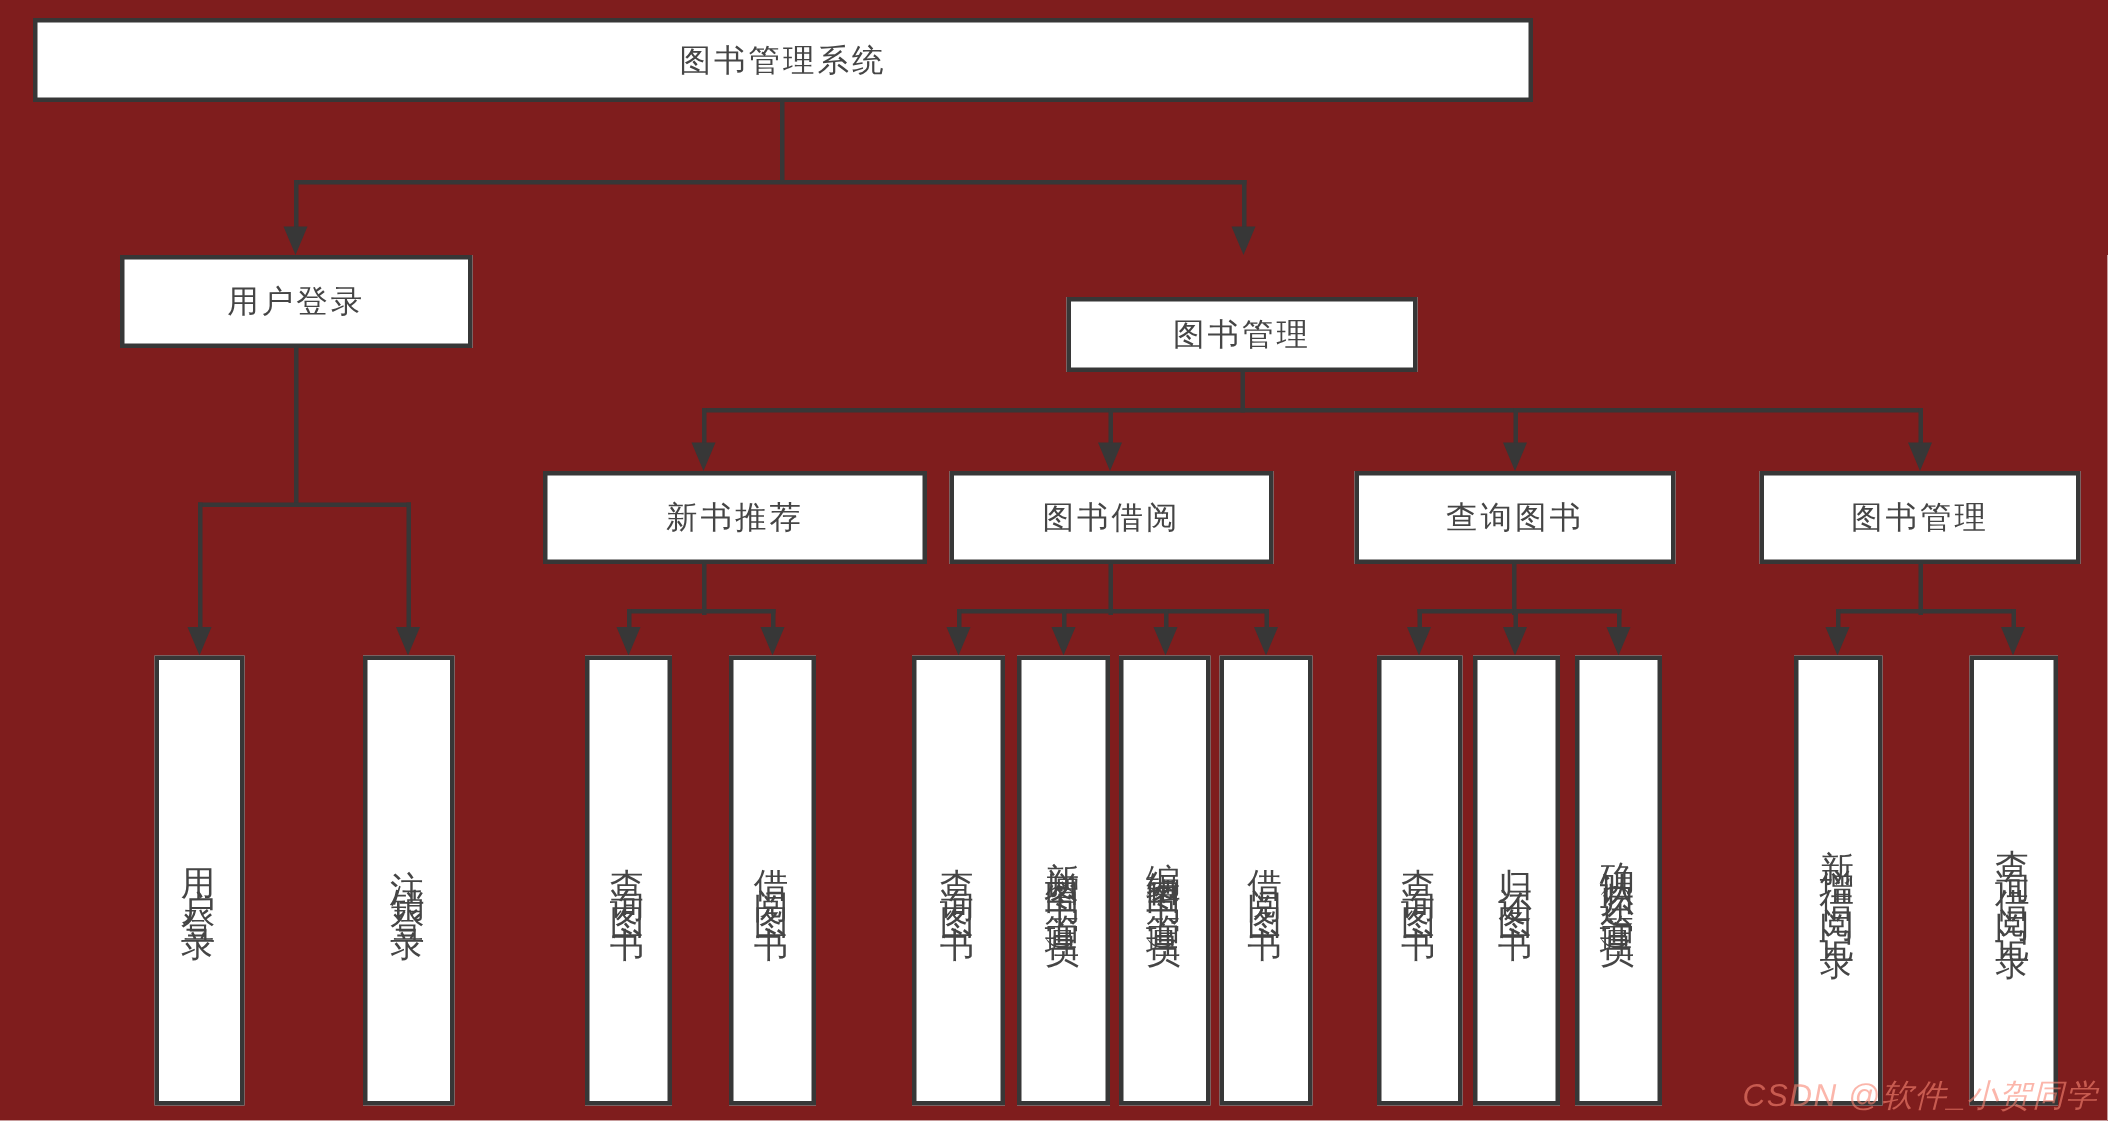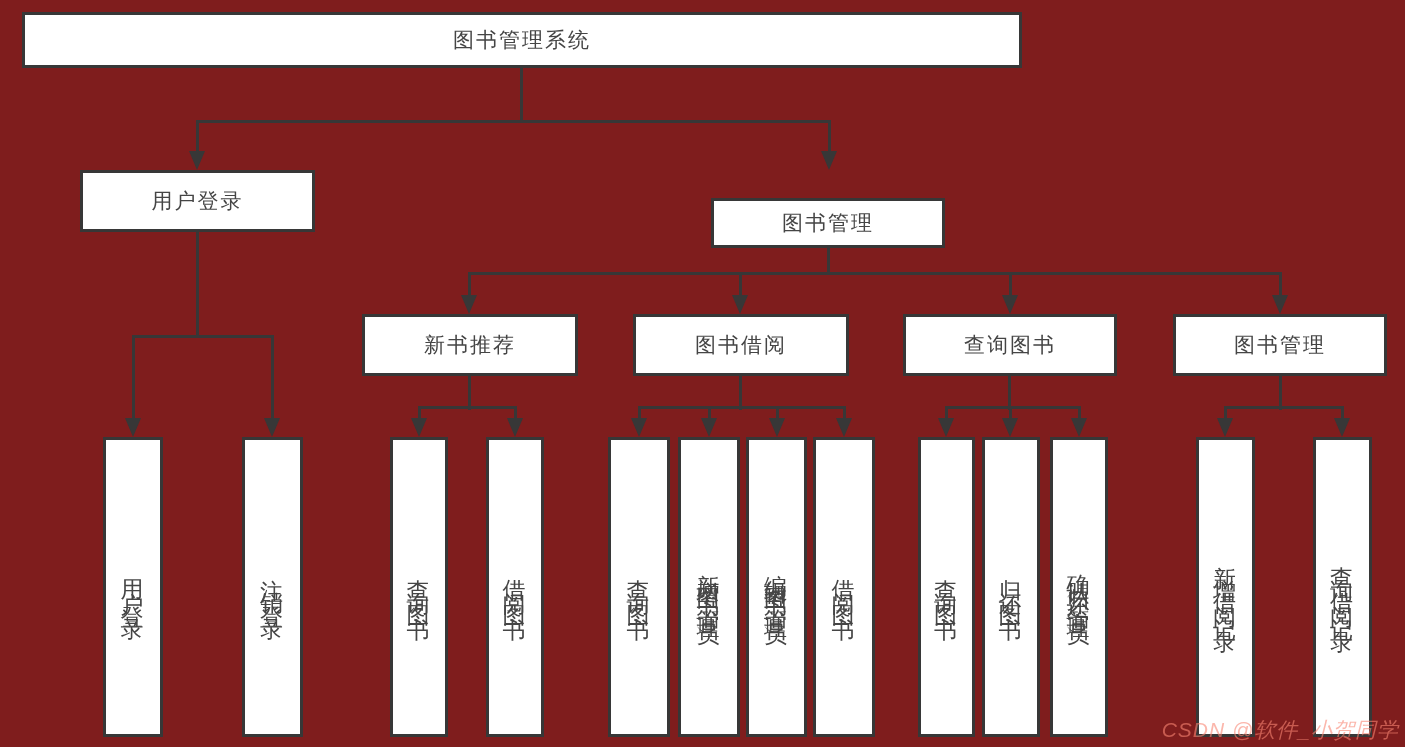--- a/index.html
+++ b/index.html
@@ -85,21 +85,21 @@
   <div class="hline" style="left:468px;top:272px;width:814px;"></div>
   <div class="vline" style="left:468px;top:272px;height:26px;"></div>
   <div class="arrow" style="left:461px;top:295px;"></div>
   <div class="vline" style="left:739px;top:272px;height:26px;"></div>
   <div class="arrow" style="left:732px;top:295px;"></div>
   <div class="vline" style="left:1009px;top:272px;height:26px;"></div>
   <div class="arrow" style="left:1002px;top:295px;"></div>
   <div class="vline" style="left:1279px;top:272px;height:26px;"></div>
   <div class="arrow" style="left:1272px;top:295px;"></div>
 
-  <div class="box" style="left:362px;top:314px;width:216px;height:62px;">
+  <div class="box" style="left:362px;top:314px;width:256px;height:62px;">
     <span class="hlabel">新书推荐</span>
   </div>
   <div class="box" style="left:633px;top:314px;width:216px;height:62px;">
     <span class="hlabel">图书借阅</span>
   </div>
   <div class="box" style="left:903px;top:314px;width:214px;height:62px;">
     <span class="hlabel">查询图书</span>
   </div>
   <div class="box" style="left:1173px;top:314px;width:214px;height:62px;">
     <span class="hlabel">图书管理</span>

